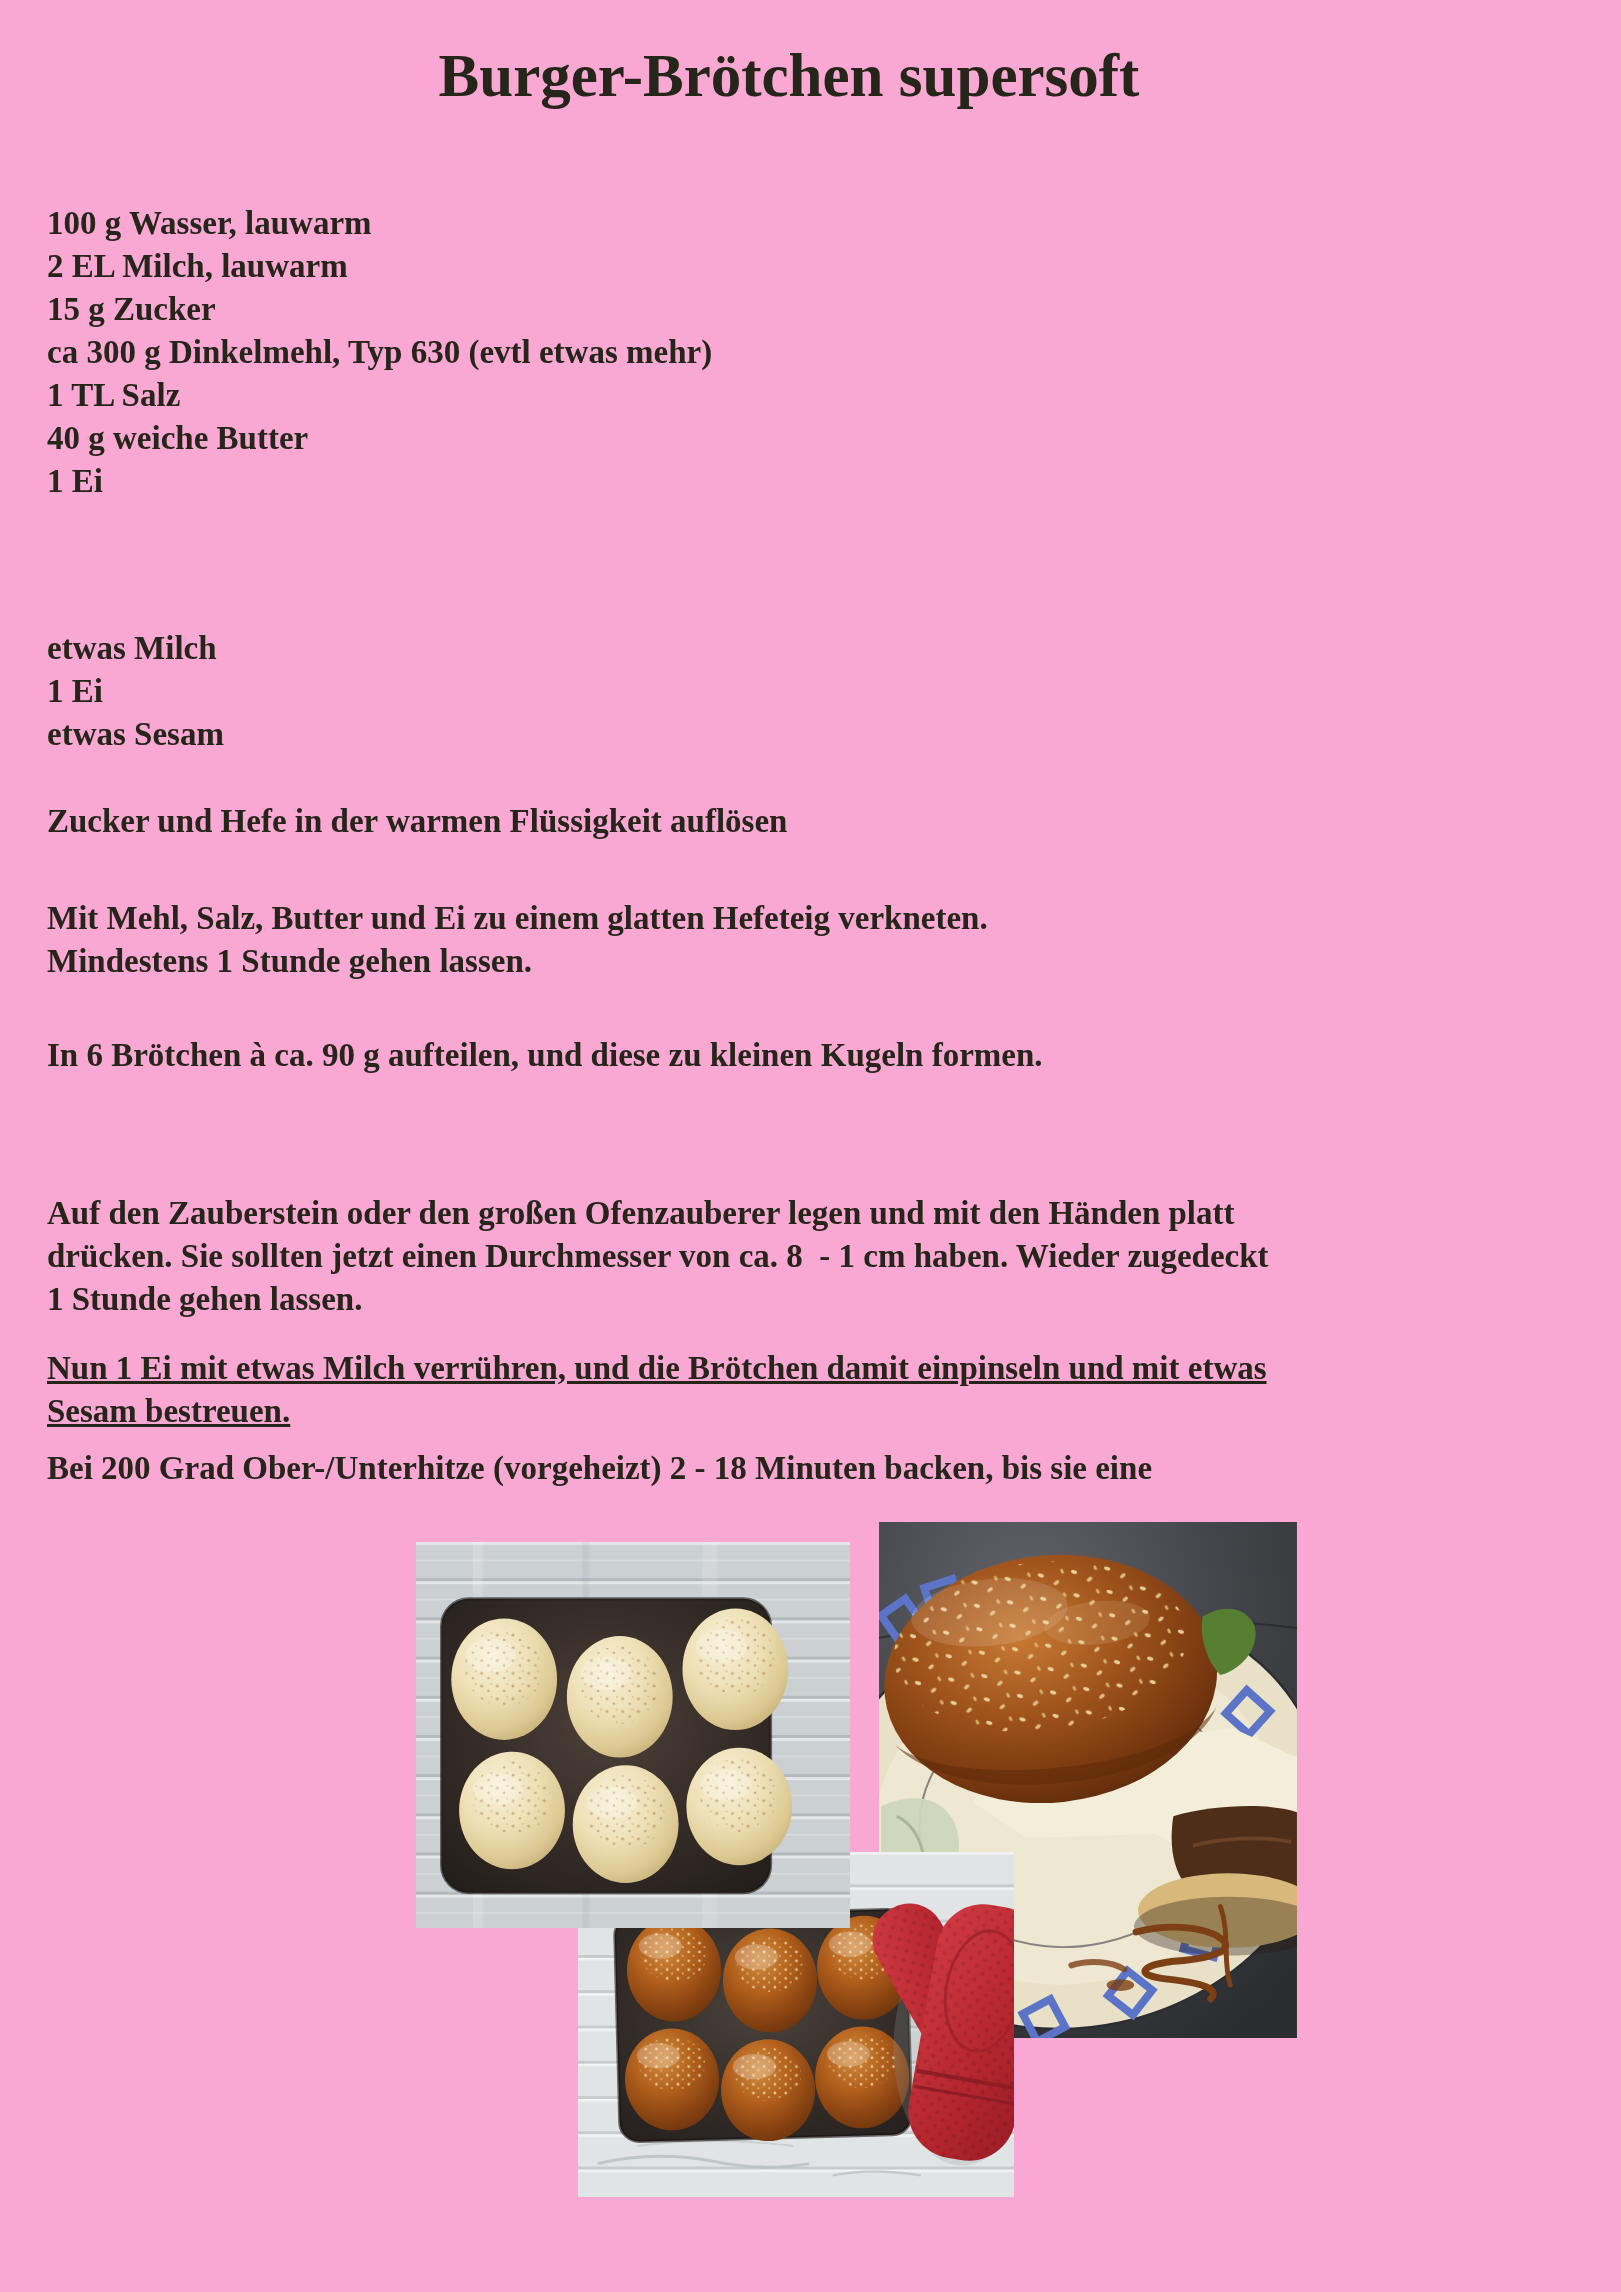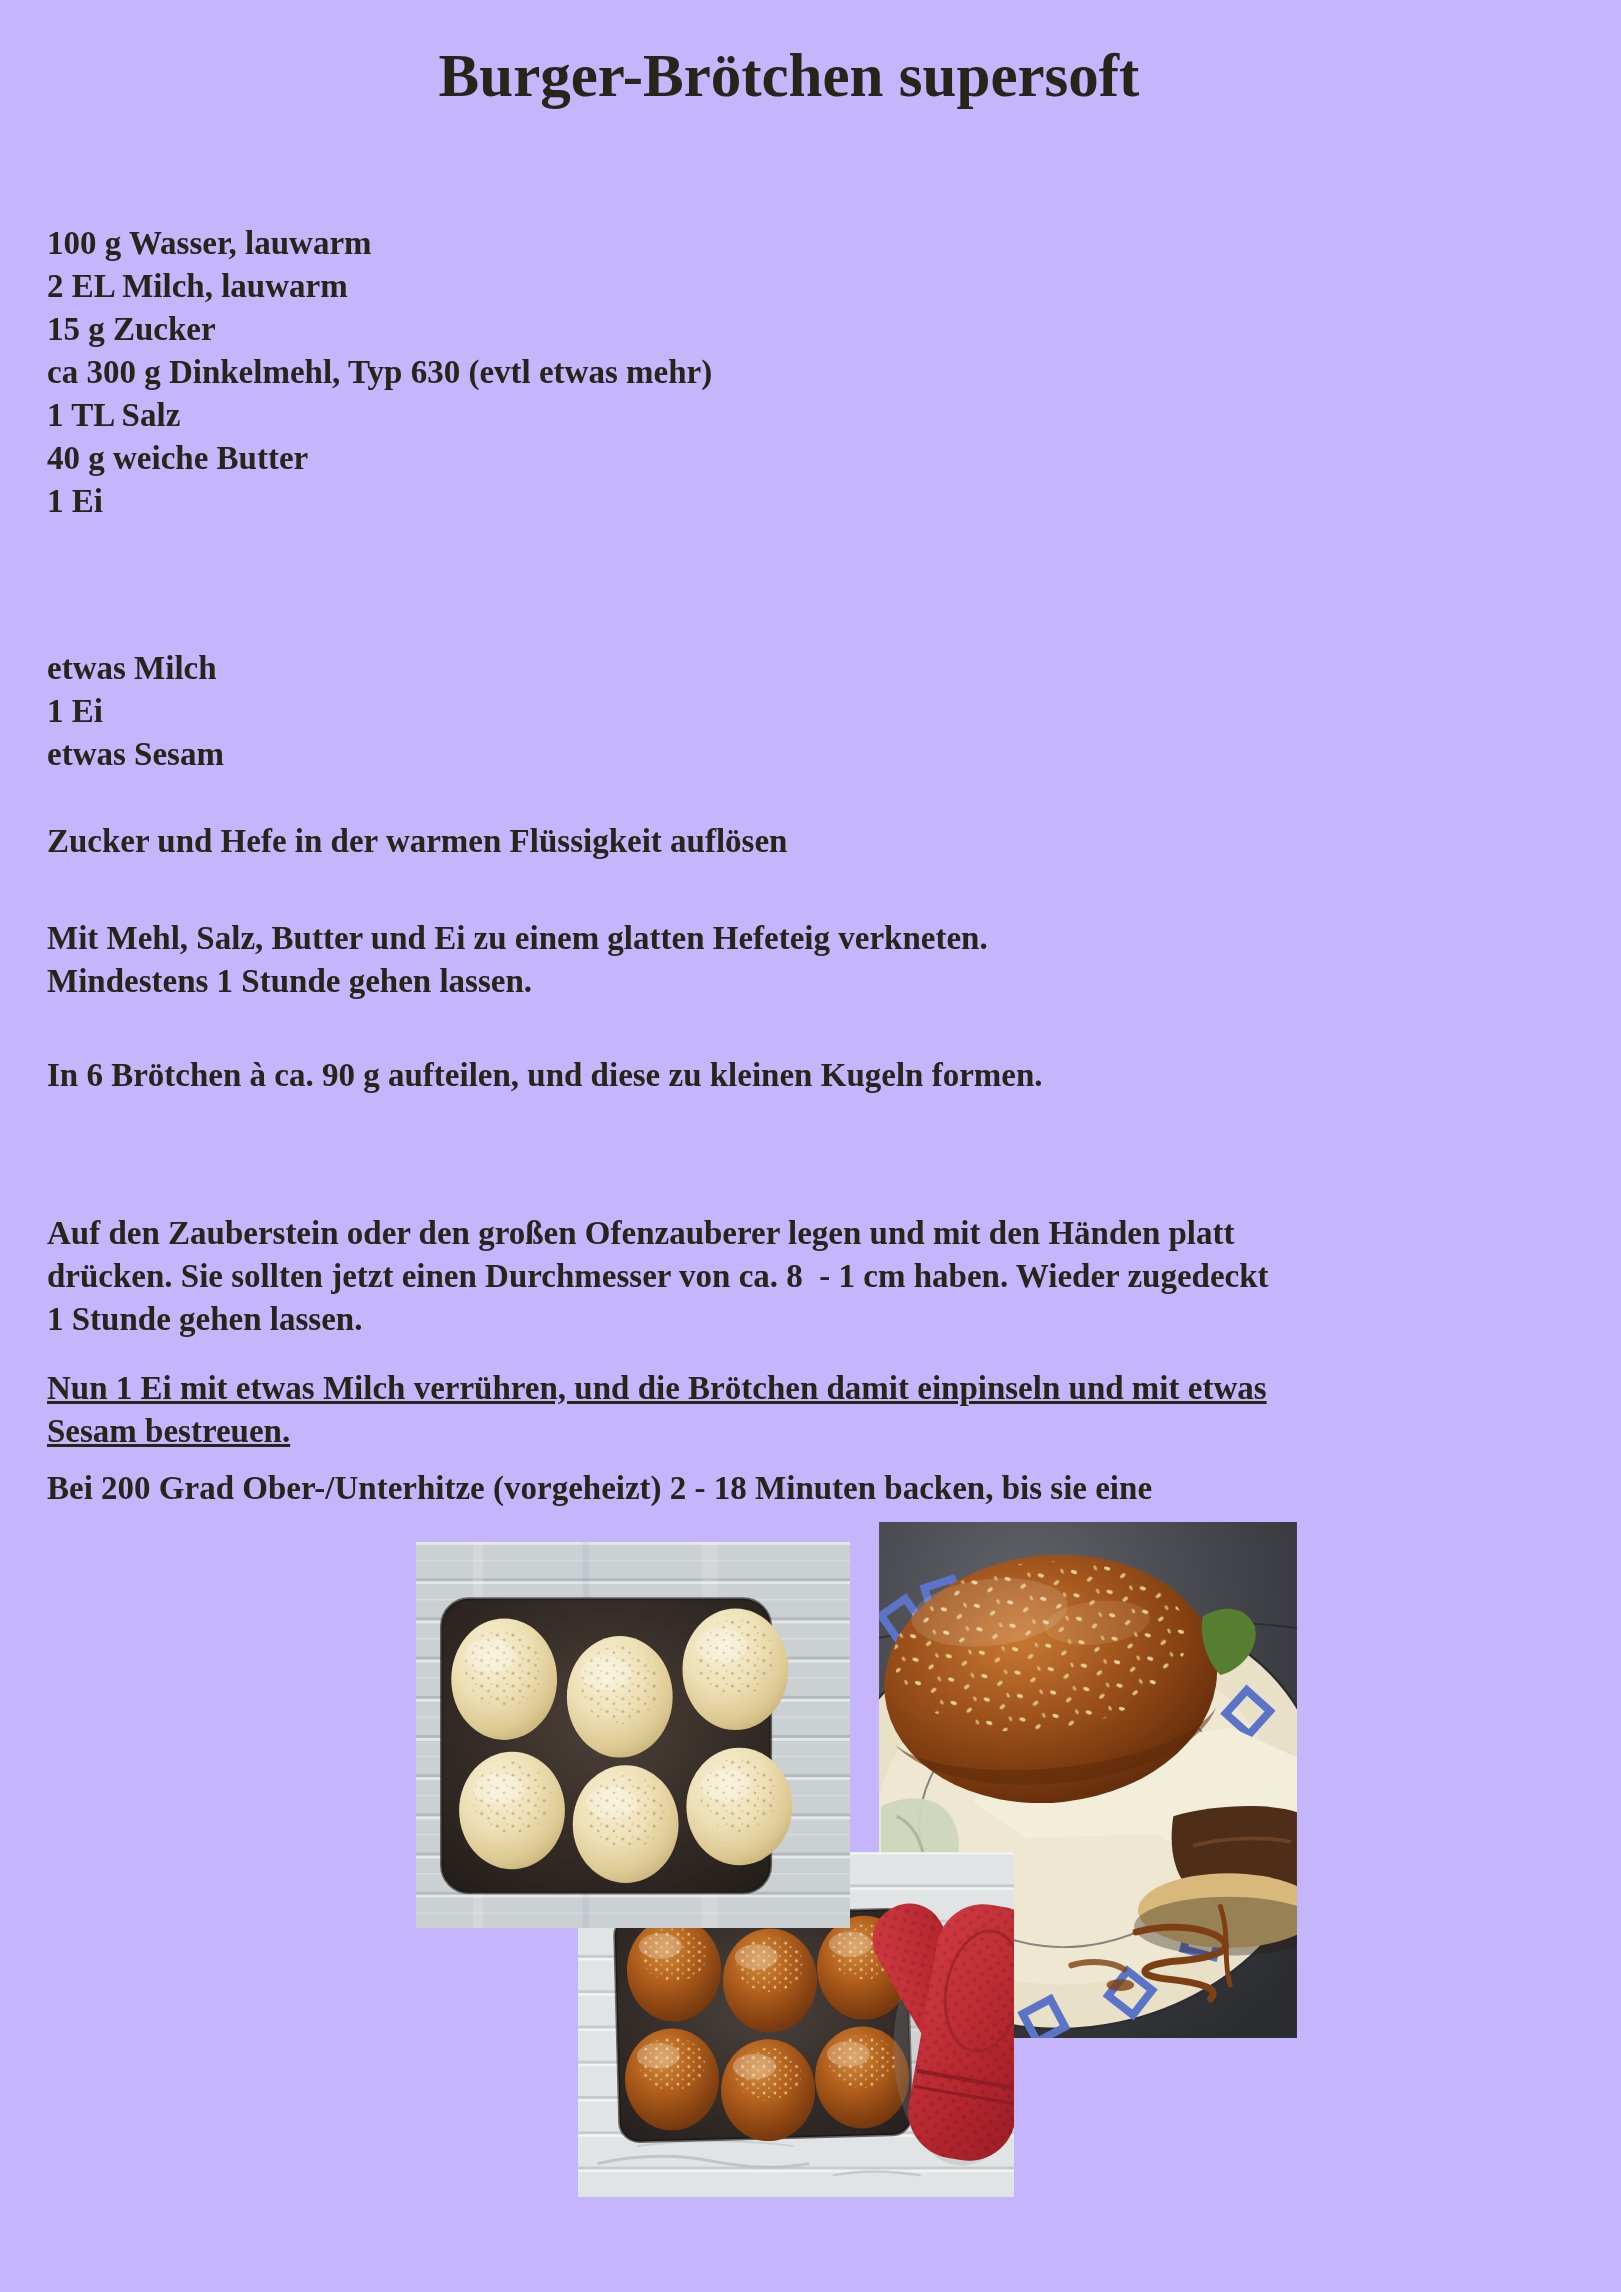--- a/index.html
+++ b/index.html
@@ -1,33 +1,32 @@
 <!DOCTYPE html>
 <html><head>
 <meta charset="utf-8">
 <style>
   html,body{margin:0;padding:0;}
   #page{
     position:relative;
     width:1621px;height:2293px;
-    background:#c4b5fd;
+    background:#f9a8d4;
     font-family:"Liberation Serif","DejaVu Serif",serif;
     overflow:hidden;
   }
   #title{
     position:absolute;left:0;top:41px;width:1578px;
     text-align:center;
     font-size:61px;font-weight:700;
     color:#26251A;
     letter-spacing:0px;
   }
   .para{
     position:absolute;left:47px;right:29px;
     color:#26251A;
-    margin-top:20px;
   }
   .para .line{
     font-size:33px;font-weight:700;line-height:43px;
     white-space:pre;
   }
   .p0{top:202px;} .p1{top:627px;} .p2{top:800px;} .p3{top:897px;}
   .p4{top:1034px;} .p5{top:1192px;} .p6{top:1347px;text-decoration:underline;} .p7{top:1447px;}
   .photo{position:absolute;overflow:hidden;}
   #photo-dough {left:416px;top:1542px;width:434px;height:386px;z-index:3;}
   #photo-burger{left:879px;top:1522px;width:418px;height:516px;z-index:1;}

